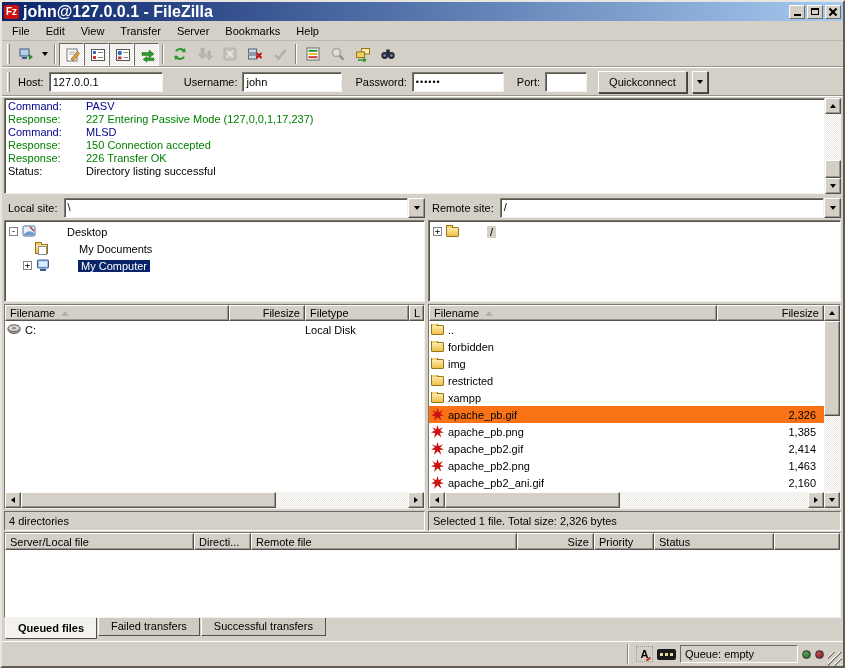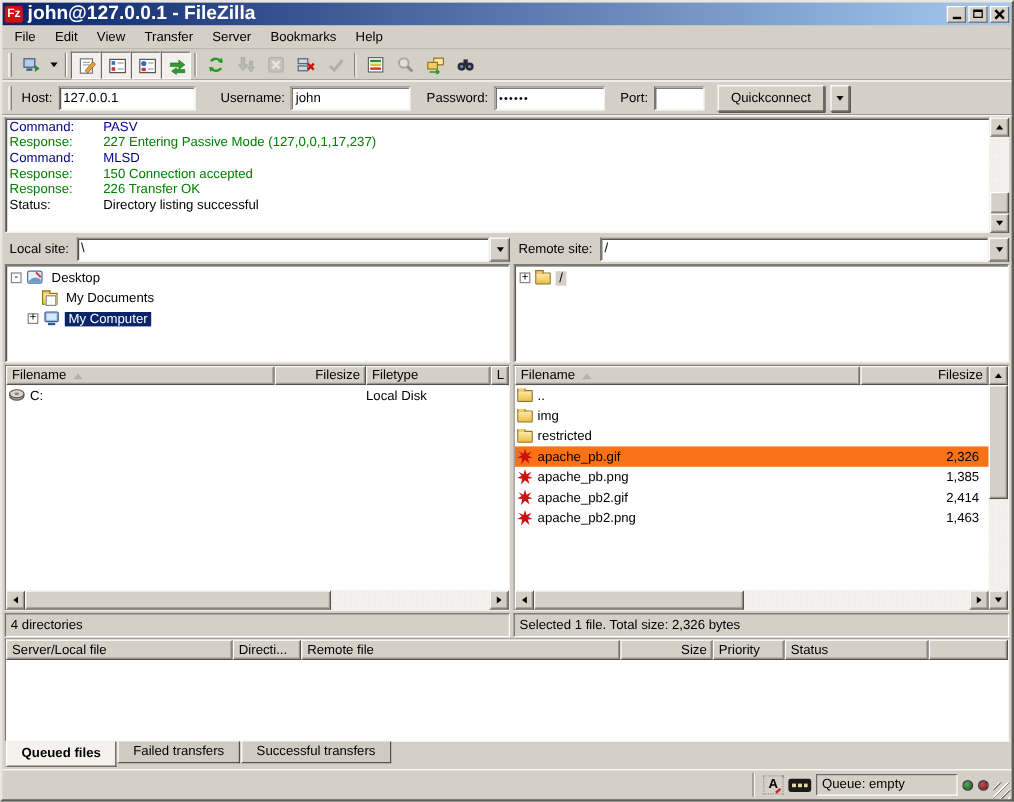--- a/index.html
+++ b/index.html
@@ -66,21 +66,21 @@
   .splitter{width:3px;flex:none;}
   .siterow{height:24px;display:flex;align-items:center;flex:none;gap:0;}
   .sitelabel{padding:0 6px 0 4px;flex:none;}
   .combo{flex:1;display:flex;height:20px;}
   .combo .cval{flex:1;background:#fff;border:1px solid;border-color:#7b786f #f4f2ee #f4f2ee #7b786f;box-shadow:inset 1px 1px 0 #56534c;padding:2px 3px;white-space:nowrap;overflow:hidden;}
   .combo .cbtn{width:17px;height:20px;flex:none;background:#d4d0c8;border:1px solid;border-color:#fff #55524b #55524b #fff;box-shadow:inset -1px -1px 0 #9a968e;display:flex;align-items:center;justify-content:center;}
   .treebox{height:82px;flex:none;background:#fff;border:1px solid;border-color:#7b786f #f4f2ee #f4f2ee #7b786f;box-shadow:inset 1px 1px 0 #56534c;padding:2px 0 0 2px;overflow:hidden;margin-bottom:2px;}
   .trow{display:flex;align-items:center;height:17px;white-space:nowrap;}
   .trow .indent{width:16px;flex:none;}
   .pmbox{width:9px;height:9px;background:#fff;border:1px solid #848484;font-size:9px;line-height:7px;text-align:center;flex:none;margin:0 4px 0 2px;font-family:"DejaVu Sans Mono",monospace;}
-  .tlabel{padding:0 3px;}
+  .tlabel{padding:0 3px;margin-left:24px;}
   .tlabel.sel{background:#0a246a;color:#fff;}
   .tlabel.sel-inactive{background:#d4d0c8;}
   .ticon{margin-right:4px;flex:none;display:inline-flex;}
   
   .listbox{flex:1;background:#fff;border:1px solid;border-color:#7b786f #f4f2ee #f4f2ee #7b786f;box-shadow:inset 1px 1px 0 #56534c;display:flex;min-height:0;}
   .listcol{flex:1;display:flex;flex-direction:column;min-width:0;}
   .lheader{height:16px;flex:none;display:flex;background:#d4d0c8;}
   .col-h{border:1px solid;border-color:#fff #55524b #55524b #fff;box-shadow:inset -1px -1px 0 #9a968e;background:#d4d0c8;padding:1px 4px;white-space:nowrap;overflow:hidden;display:flex;align-items:center;gap:6px;flex:none;}
   .sortasc{width:0;height:0;border-left:4px solid transparent;border-right:4px solid transparent;border-bottom:5px solid #b5b1a9;}
   .lbody{flex:1;overflow:hidden;background:#fff;}
@@ -442,28 +442,42 @@
             <div class="frow">
                 <span class="fname" style="flex:1">
                   <span class="ticon icon-folder"></span>
                   <span>..</span>
                 </span>
                 <span class="fsize" style="width:90px"></span>
               </div>
             <div class="frow">
                 <span class="fname" style="flex:1">
                   <span class="ticon icon-folder"></span>
+                  <span>forbidden</span>
+                </span>
+                <span class="fsize" style="width:90px"></span>
+              </div>
+            <div class="frow">
+                <span class="fname" style="flex:1">
+                  <span class="ticon icon-folder"></span>
                   <span>img</span>
                 </span>
                 <span class="fsize" style="width:90px"></span>
               </div>
             <div class="frow">
                 <span class="fname" style="flex:1">
                   <span class="ticon icon-folder"></span>
                   <span>restricted</span>
+                </span>
+                <span class="fsize" style="width:90px"></span>
+              </div>
+            <div class="frow">
+                <span class="fname" style="flex:1">
+                  <span class="ticon icon-folder"></span>
+                  <span>xampp</span>
                 </span>
                 <span class="fsize" style="width:90px"></span>
               </div>
             <div class="frow sel">
                 <span class="fname" style="flex:1">
                   <span class="ticon">
                     <svg width="13" height="13" viewBox="0 0 13 13">
                       <path d="M6.5 0 L7.8 4.2 L12 2.2 L9.2 5.8 L13 7.4 L8.8 7.9 L10.3 12.4 L6.5 9.2 L3.2 13 L4.1 7.9 L0 7.4 L3.8 5.4 L1 2.2 L5.2 4.2 Z" fill="#cc1111"></path>
                     </svg>
                   </span>
@@ -496,20 +510,31 @@
             <div class="frow">
                 <span class="fname" style="flex:1">
                   <span class="ticon">
                     <svg width="13" height="13" viewBox="0 0 13 13">
                       <path d="M6.5 0 L7.8 4.2 L12 2.2 L9.2 5.8 L13 7.4 L8.8 7.9 L10.3 12.4 L6.5 9.2 L3.2 13 L4.1 7.9 L0 7.4 L3.8 5.4 L1 2.2 L5.2 4.2 Z" fill="#cc1111"></path>
                     </svg>
                   </span>
                   <span>apache_pb2.png</span>
                 </span>
                 <span class="fsize" style="width:90px">1,463</span>
+              </div>
+            <div class="frow">
+                <span class="fname" style="flex:1">
+                  <span class="ticon">
+                    <svg width="13" height="13" viewBox="0 0 13 13">
+                      <path d="M6.5 0 L7.8 4.2 L12 2.2 L9.2 5.8 L13 7.4 L8.8 7.9 L10.3 12.4 L6.5 9.2 L3.2 13 L4.1 7.9 L0 7.4 L3.8 5.4 L1 2.2 L5.2 4.2 Z" fill="#cc1111"></path>
+                    </svg>
+                  </span>
+                  <span>apache_pb2_ani.gif</span>
+                </span>
+                <span class="fsize" style="width:90px">2,160</span>
               </div>
           </div>
           <div class="hscroll">
             <div class="sbtn">
                 <span class="tri-l"></span>
               </div>
             <div class="thumb" style="width:175px"></div>
             <div class="track dither"></div>
             <div class="sbtn">
                 <span class="tri-r"></span>

